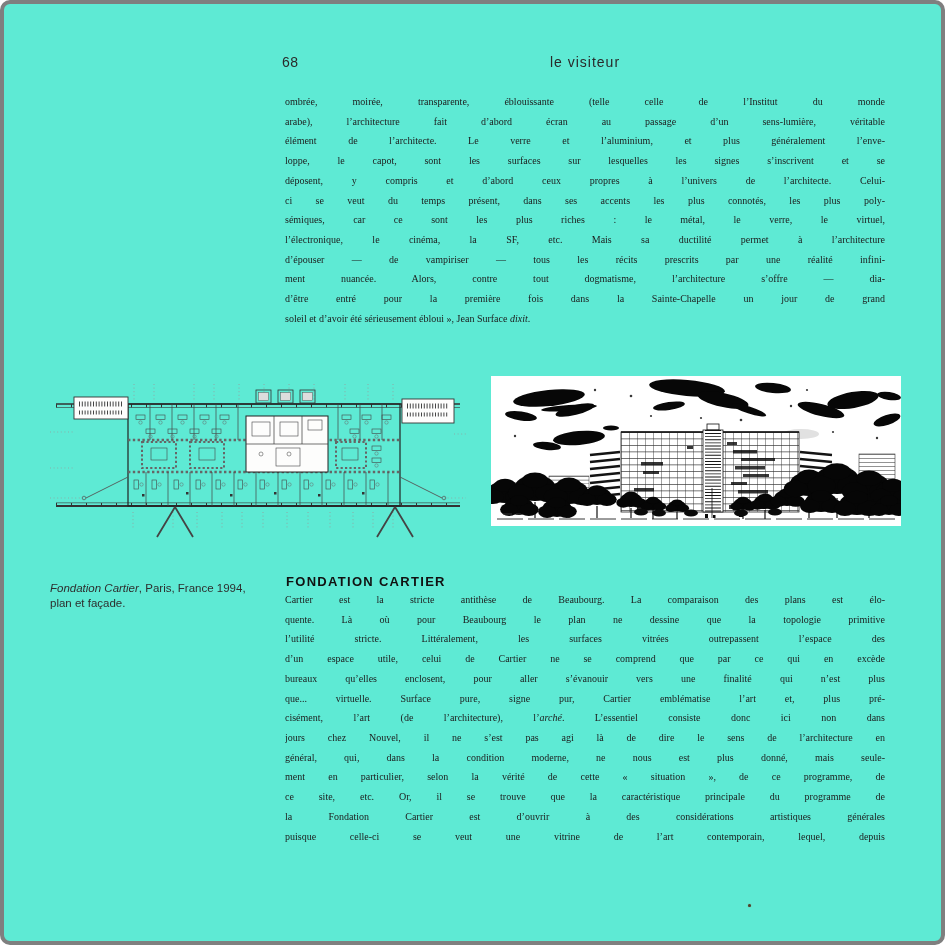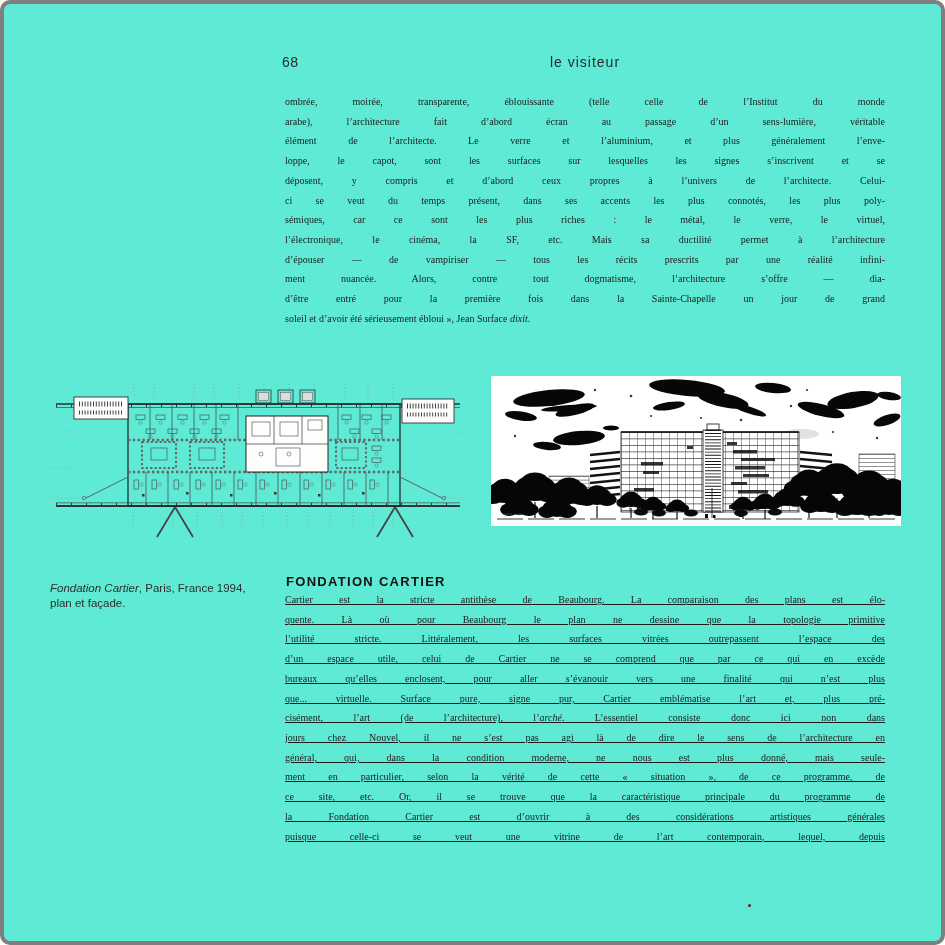--- a/index.html
+++ b/index.html
@@ -26,21 +26,21 @@
     font-size:10px;
   }
   .tline{
     height:19.72px;line-height:19.72px;
     text-align:justify;text-align-last:justify;
     overflow:hidden;white-space:normal;
   }
   .tline-last{text-align-last:left;}
   .it{font-style:italic;}
   .para-intro{top:88px;}
-  .para-cartier{top:586px;text-decoration:underline;}
+  .para-cartier{top:586px;}
   .fig{position:absolute;}
   .fig-plan{left:46px;top:378px;width:416px;height:172px;}
   .fig-photo{left:487px;top:372px;width:410px;height:150px;}
   .caption{
     position:absolute;left:46px;top:551px;width:230px;
     font-family:"Liberation Sans", sans-serif;
     font-size:11.5px;line-height:14.5px;color:#2e2e2e;margin-top:26px;
   }
   .sec-heading{
     position:absolute;left:282px;top:570px;

